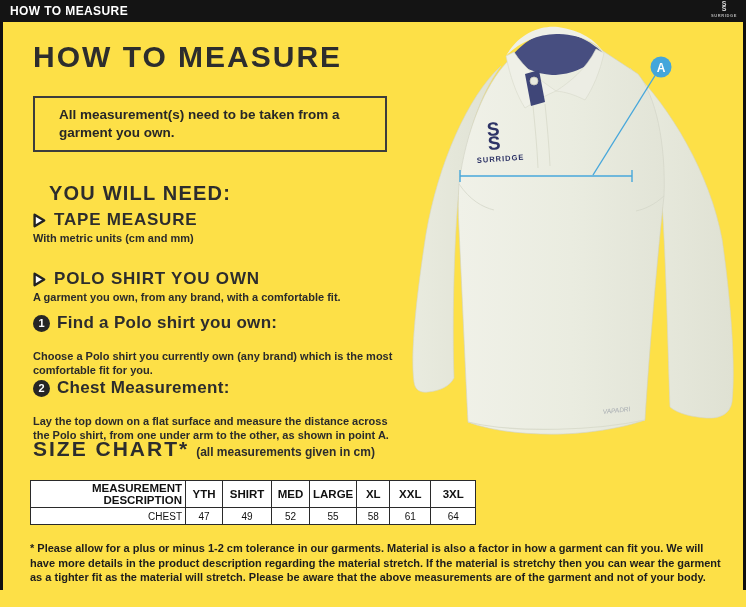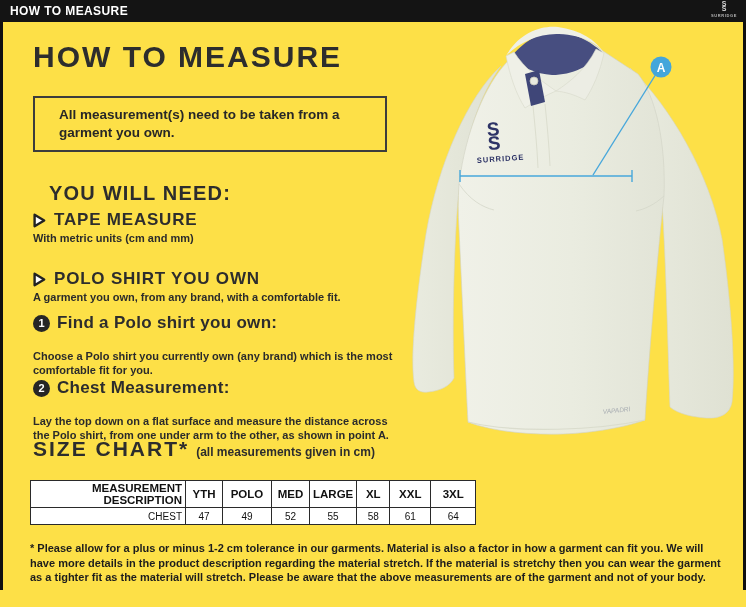--- a/index.html
+++ b/index.html
@@ -118,21 +118,21 @@
   <div class="sizechart-head">
     <span class="sizechart-title">SIZE CHART*</span>
     <span class="sizechart-sub">(all measurements given in cm)</span>
   </div>
 
   <table class="size-table">
     <tbody>
         <tr>
       <th class="desc">MEASUREMENT DESCRIPTION</th>
       <th class="c-yth">YTH</th>
-      <th class="c-small">POLO</th>
+      <th class="c-small">SHIRT</th>
       <th class="c-med">MED</th>
       <th class="c-large">LARGE</th>
       <th class="c-xl">XL</th>
       <th class="c-xxl">XXL</th>
       <th class="c-3xl">3XL</th>
     </tr>
     <tr class="chest">
       <td class="desc">CHEST</td>
       <td>47</td>
       <td>49</td>

